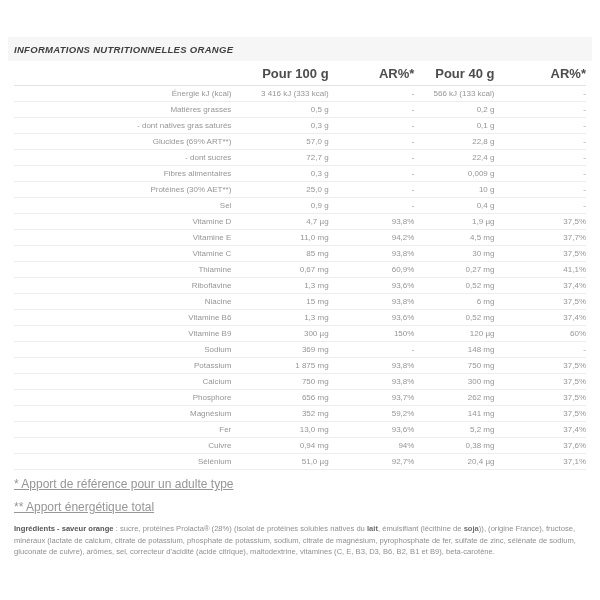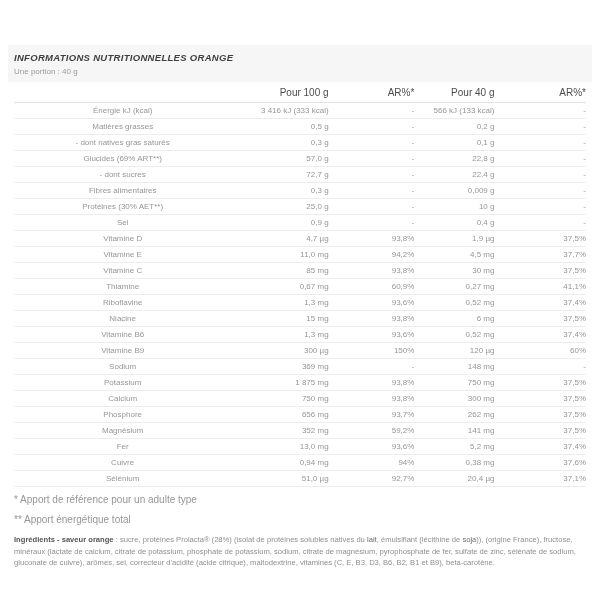--- a/index.html
+++ b/index.html
@@ -2,21 +2,21 @@
 <html><head>
 <meta charset="utf-8">
 <style>
   * { margin: 0; padding: 0; box-sizing: border-box; }
   html, body {
     width: 600px; height: 600px;
     background: #ffffff;
     font-family: "Liberation Sans", "DejaVu Sans", sans-serif;
     overflow: hidden;
   }
-  .page { margin: 8px 8px; padding-top: 37px; }
+  .page { margin: 0 8px; padding-top: 37px; }
 
   .title-block {
     background: #f6f6f6;
     padding: 7px 6px 6px 6px;
   }
   .title {
     font-size: 9.5px;
     font-weight: bold;
     font-style: italic;
     color: #3f3f3f;
@@ -34,72 +34,72 @@
     border-collapse: collapse;
     table-layout: fixed;
   }
   col.c-label { width: 38%; }
   col.c-per100 { width: 17%; }
   col.c-ar100 { width: 15%; }
   col.c-per40 { width: 14%; }
   col.c-ar40 { width: 16%; }
 
   th {
-    font-size: 10px;
-    font-weight: normal;
+    font-size: 13px;
+    font-weight: bold;
     color: #4d4d4d;
     text-align: right;
     padding: 5px 0 4px 0;
     border-bottom: 1px solid #e3e3e3;
     white-space: nowrap;
   }
   th.lbl { text-align: left; }
 
   td {
     font-size: 8px;
     color: #969696;
     text-align: right;
     padding: 2.5px 0;
     height: 16px;
     border-bottom: 1px solid #ededed;
     white-space: nowrap;
     overflow: hidden;
   }
-  td.lbl { text-align: center; }
+  td.lbl { text-align: right; }
 
   .footnotes { margin: 7px 6px 0 6px; }
   .footnote {
-    font-size: 10px;
+    font-size: 12px;
     color: #969696;
     margin-bottom: 9px;
+    text-decoration: underline;
   }
 
   .ingredients {
     margin: 2px 6px 0 6px;
     font-size: 7.6px;
     line-height: 11.5px;
     color: #8f8f8f;
   }
   .ingredients .lead {
     font-weight: bold;
     color: #565656;
   }
   .ingredients .bold-seg {
-    font-weight: normal;
+    font-weight: bold;
     color: #6e6e6e;
   }
 </style>
 </head>
 <body>
 
 <div class="page">
 
   <div class="title-block">
     <div class="title">INFORMATIONS NUTRITIONNELLES ORANGE</div>
-    <div class="subtitle">Une portion : 40 g</div>
   </div>
 
   <table class="nutrition">
     <colgroup>
       <col class="c-label">
         <col class="c-per100">
         <col class="c-ar100">
         <col class="c-per40">
         <col class="c-ar40">
     </colgroup>

